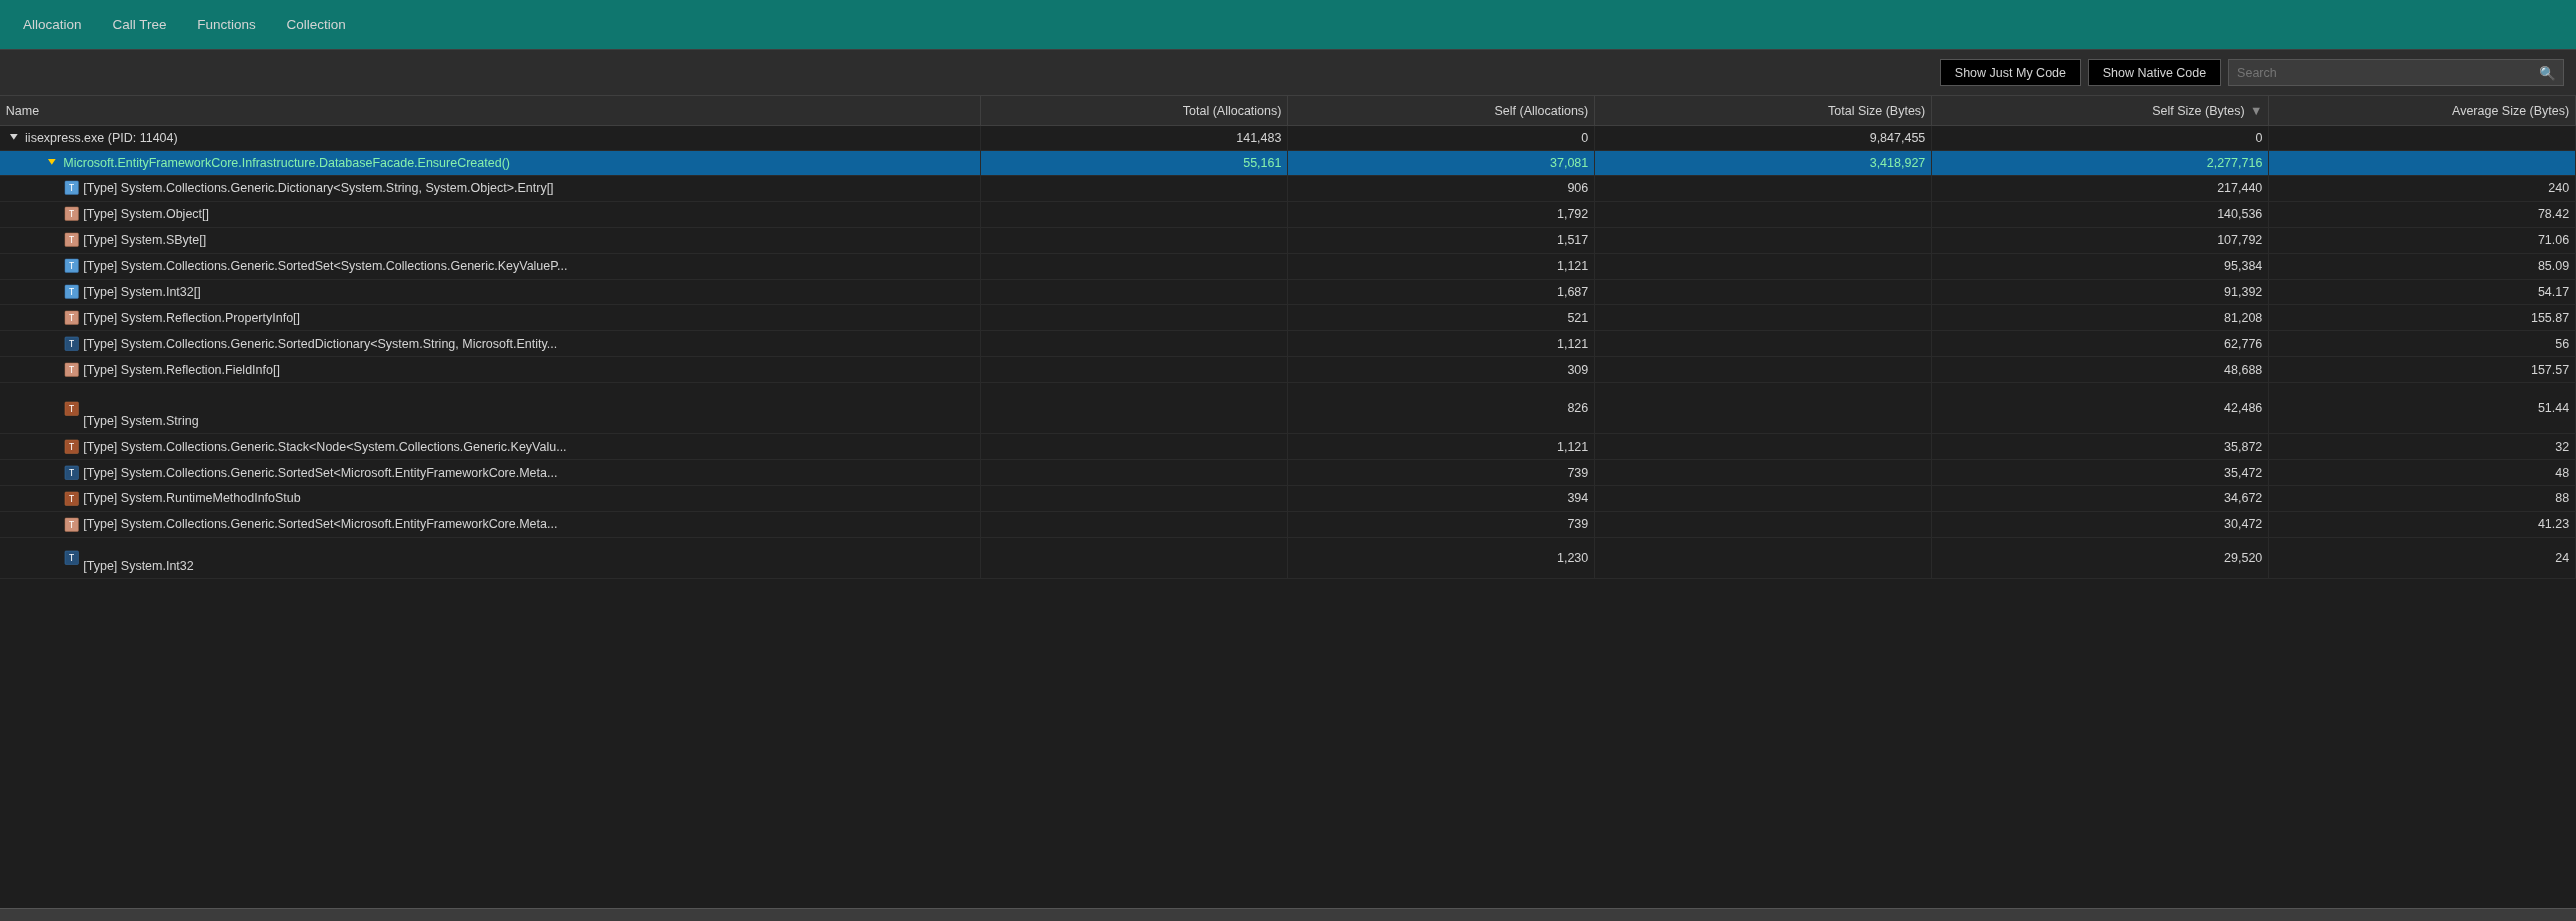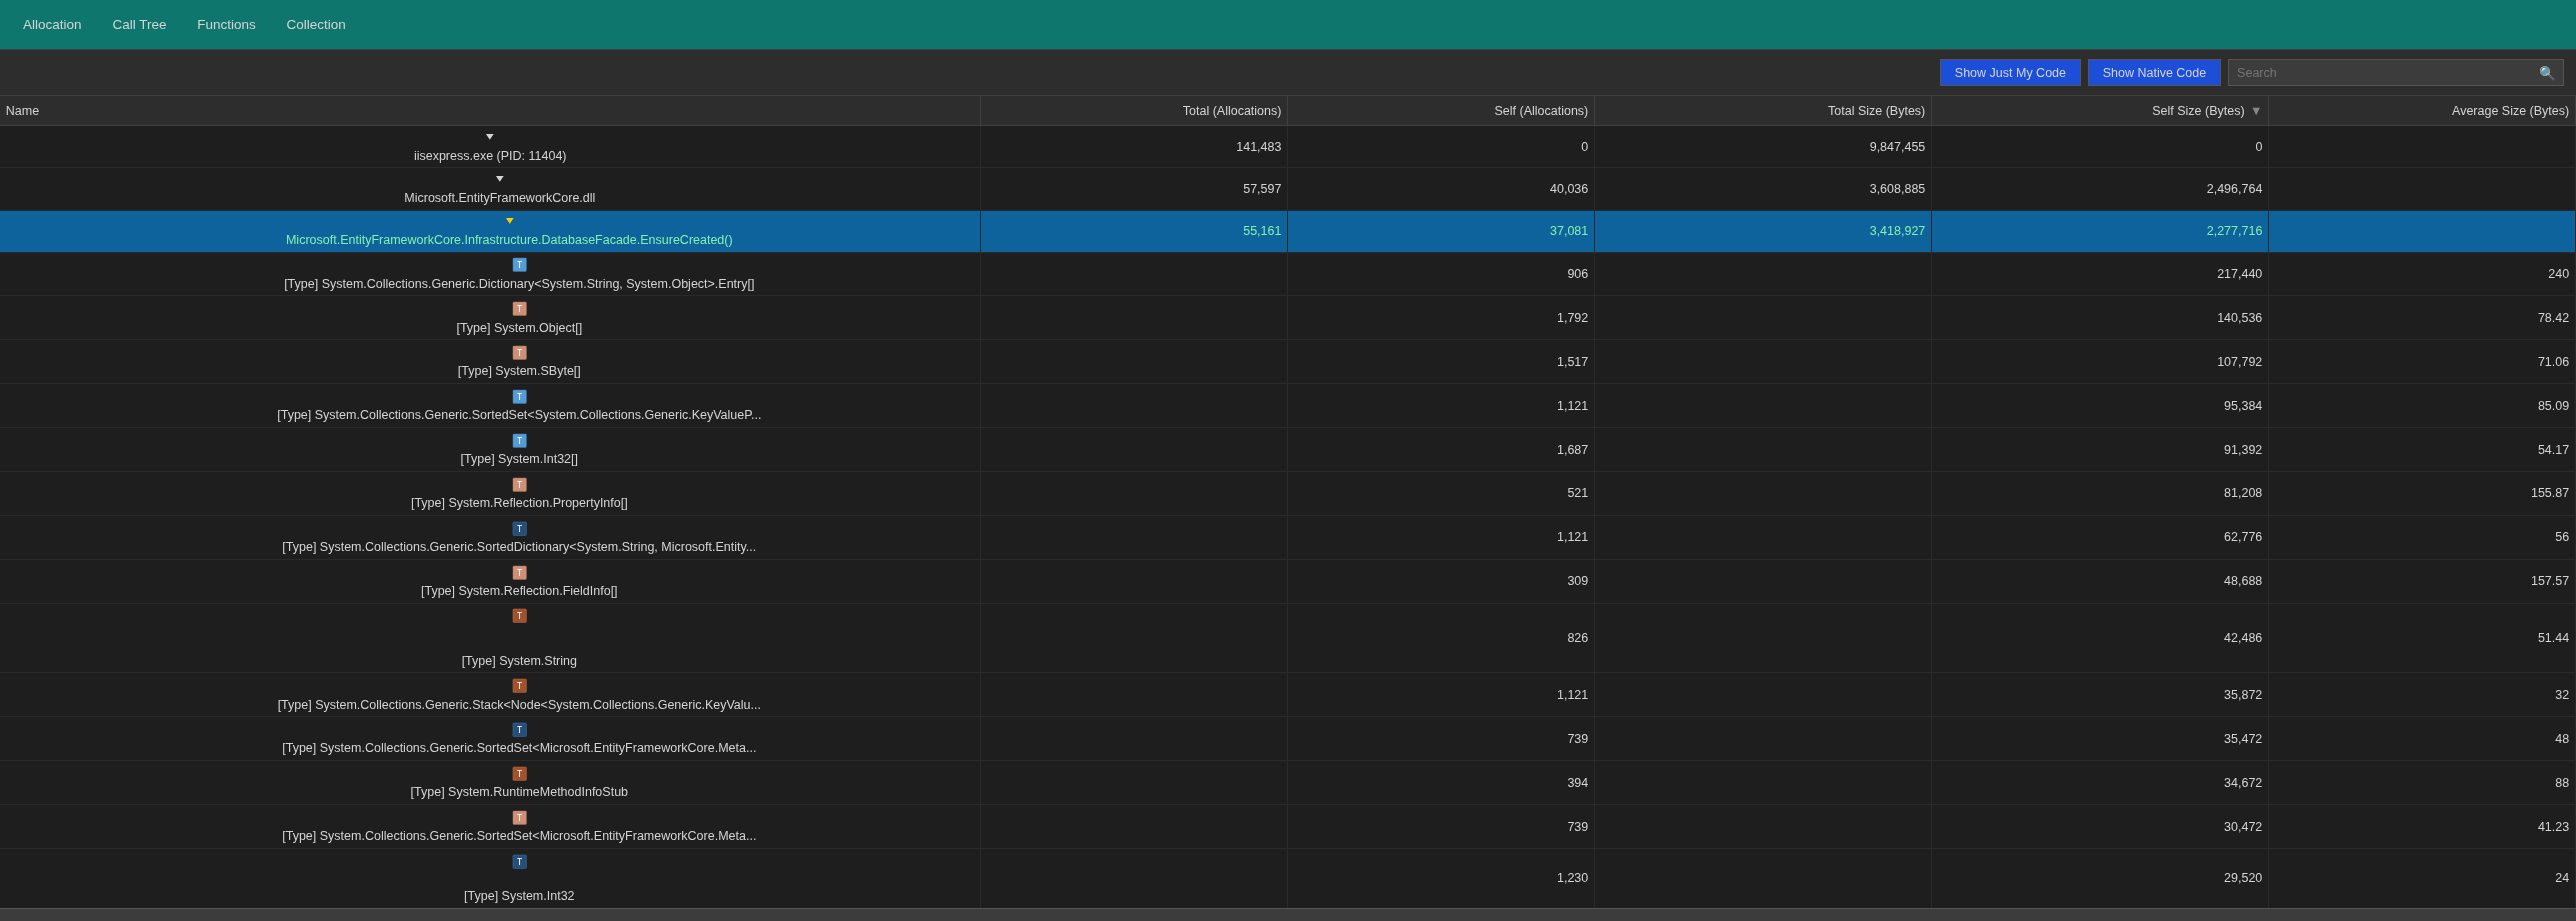--- a/index.html
+++ b/index.html
@@ -38,21 +38,21 @@
       display: flex;
       align-items: center;
       justify-content: flex-end;
       background: #2d2d2d;
       border-bottom: 1px solid #3f3f3f;
       height: 46px;
       padding: 0 11.6px;
       gap: 7.7px;
     }
     .toolbar-btn {
-      background: #1d4ed8;
+      background: #000000;
       border: 1px solid #555;
       color: #d4d4d4;
       padding: 3.9px 13.5px;
       font-size: 12.5px;
       cursor: pointer;
       height: 27px;
       display: flex;
       align-items: center;
     }
     .search-box {
@@ -139,21 +139,20 @@
     }
     tbody td:first-child {
       text-align: left;
     }
     tr.selected td { color: #86efac; }
 
     .cell-name {
       display: flex;
       align-items: center;
       gap: 3.9px;
-      flex-direction: column;
     }
 
     .expand-icon {
       display: inline-block;
       width: 15.4px;
       text-align: center;
       color: #d4d4d4;
       font-size: 10.6px;
       flex-shrink: 0;
     }
@@ -230,35 +229,20 @@
                 </svg></span>
               <span style="overflow: hidden; text-overflow: ellipsis; white-space: nowrap;">iisexpress.exe (PID: 11404)</span>
             </div>
           </td>
           <td>141,483</td>
           <td>0</td>
           <td>9,847,455</td>
           <td>0</td>
           <td></td>
         </tr>
-        <tr>
-          <td style="text-align: left; padding-left: 25px;">
-            <div class="cell-name">
-              <span class="expand-icon"><svg width="11.6" height="11.6" viewBox="0 0 12 12">
-                  <polygon points="2,3 10,3 6,9" fill="#d4d4d4"></polygon>
-                </svg></span>
-              <span style="overflow: hidden; text-overflow: ellipsis; white-space: nowrap;">Microsoft.EntityFrameworkCore.dll</span>
-            </div>
-          </td>
-          <td>57,597</td>
-          <td>40,036</td>
-          <td>3,608,885</td>
-          <td>2,496,764</td>
-          <td></td>
-        </tr>
         <tr class="selected">
           <td style="text-align: left; padding-left: 44px;">
             <div class="cell-name">
               <span class="expand-icon"><svg width="11.6" height="11.6" viewBox="0 0 12 12">
                   <polygon points="2,3 10,3 6,9" fill="#ffcc00"></polygon>
                 </svg></span>
               <span style="overflow: hidden; text-overflow: ellipsis; white-space: nowrap;">Microsoft.EntityFrameworkCore.Infrastructure.DatabaseFacade.EnsureCreated()</span>
             </div>
           </td>
           <td>55,161</td>

